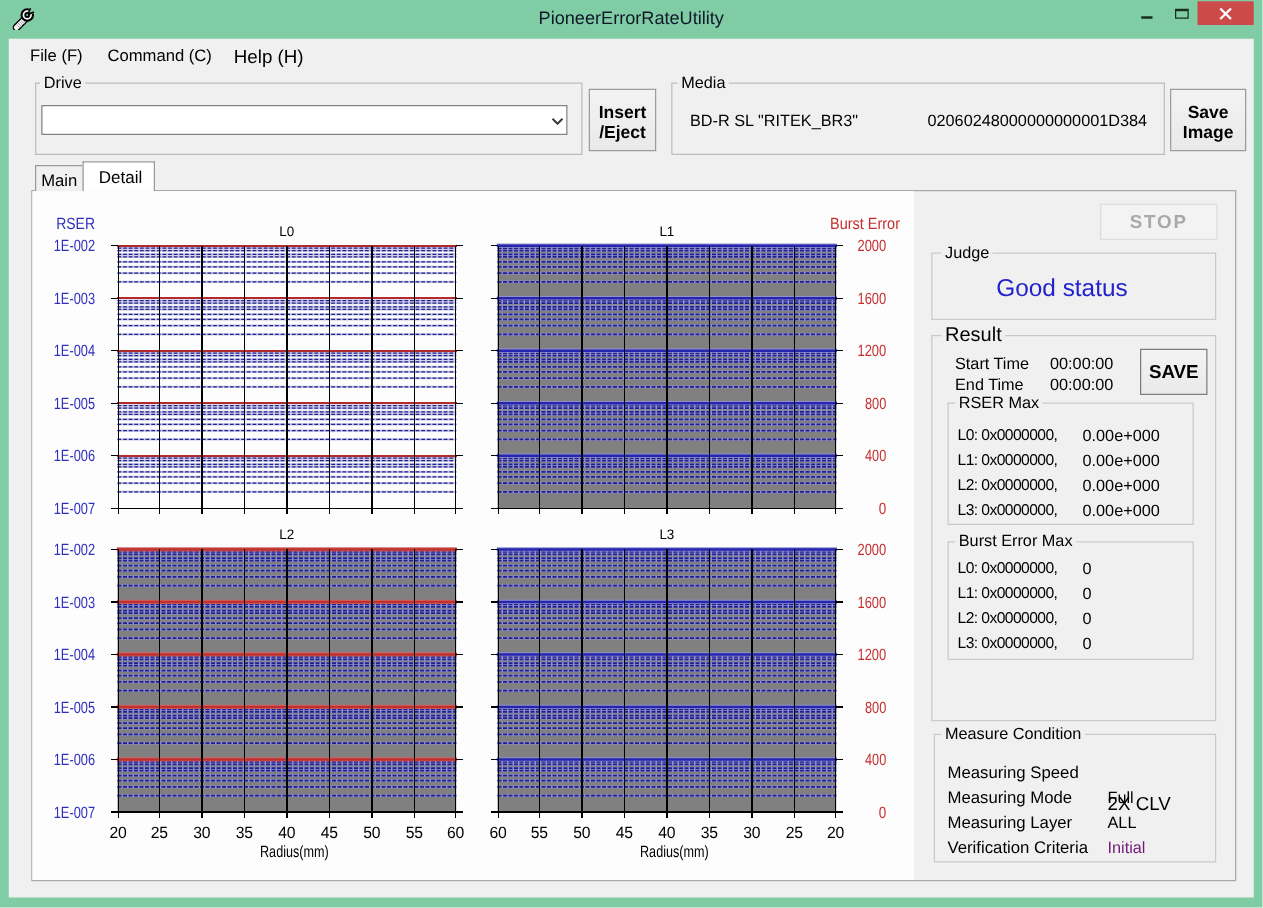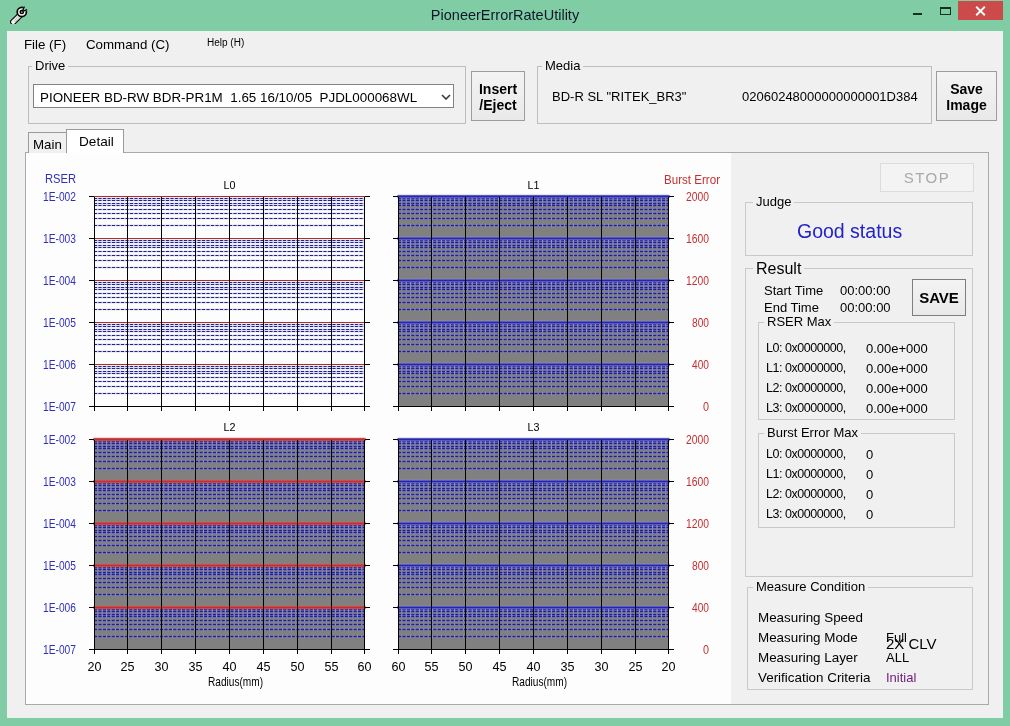--- a/index.html
+++ b/index.html
@@ -20,25 +20,24 @@
 <div style="position:absolute;left:0;top:7px;width:1010px;text-align:center;font-size:14.5px;color:#0f172a;">PioneerErrorRateUtility</div>
 <div style="position:absolute;left:913px;top:13px;width:9px;height:2px;background:#15301f;"></div>
 <div style="position:absolute;left:940px;top:7px;width:11px;height:8px;border:1px solid #15301f;border-top-width:2px;"></div>
 <div style="position:absolute;left:958px;top:1px;width:45px;height:19px;background:#cd4a4a;"></div>
 <svg width="11" height="10" viewBox="0 0 11 10" style="position:absolute;left:975px;top:6px;">
 <path d="M1.2 0.8 L9.8 9.2 M9.8 0.8 L1.2 9.2" stroke="#fff" stroke-width="1.9"></path>
 </svg>
 <div id="client">
 <div style="position:absolute;left:17px;top:6px;font-size:13.3px;color:#000;white-space:nowrap;">File (F)</div>
 <div style="position:absolute;left:79px;top:6px;font-size:13.3px;color:#000;white-space:nowrap;">Command (C)</div>
-<div style="position:absolute;left:180px;top:6px;font-size:10px;color:#000;white-space:nowrap;margin-left:20px;">Help (H)</div>
+<div style="position:absolute;left:180px;top:6px;font-size:15px;color:#000;white-space:nowrap;">Help (H)</div>
 <div style="position:absolute;left:21px;top:35px;width:438px;height:58px;border:1px solid #bdbdbd;"></div>
       <div style="position:absolute;left:25px;top:27px;font-size:13px;color:#000;background:#f0f0f0;padding:0 3px;white-space:nowrap;">Drive</div>
 <div style="position:absolute;left:26px;top:53px;width:421px;height:24px;border:1px solid #828282;background:#fff;"></div>
-<div style="position:absolute;left:33px;top:59px;font-size:13.4px;color:#000;white-space:nowrap;">PIONEER BD-RW BDR-PR1M&nbsp; 1.65 16/10/05&nbsp;&nbsp;PJDL000068WL</div>
 <svg width="10" height="6" viewBox="0 0 10 6" style="position:absolute;left:434px;top:63px;">
 <path d="M1 1 L5 5 L9 1" stroke="#3a3a3a" stroke-width="1.6" fill="none"></path>
       </svg>
 <div class="btn" style="left:464px;top:40px;width:54px;height:50px;padding-top:9px;line-height:16px;">Insert<br>/Eject</div>
 <div style="position:absolute;left:530px;top:35px;width:395px;height:58px;border:1px solid #bdbdbd;"></div>
       <div style="position:absolute;left:535px;top:27px;font-size:13px;color:#000;background:#f0f0f0;padding:0 3px;white-space:nowrap;">Media</div>
 <div style="position:absolute;left:545px;top:58px;font-size:13px;color:#000;white-space:nowrap;">BD-R SL "RITEK_BR3"</div>
 <div style="position:absolute;left:735px;top:58px;font-size:13px;color:#000;white-space:nowrap;">02060248000000000001D384</div>
 <div class="btn" style="left:929px;top:40px;width:61px;height:50px;padding-top:9px;line-height:16px;">Save<br>Image</div>
 <div style="position:absolute;left:18px;top:121px;width:964px;height:553px;border:1px solid #a9a9a9;background:#f0f0f0;"></div>
@@ -119,21 +118,21 @@
 <text x="567.5" y="670.5" fill="#000" font-size="13" text-anchor="middle" font-weight="normal" textLength="14" lengthAdjust="spacingAndGlyphs">35</text>
 <text x="297.5" y="670.5" fill="#000" font-size="13" text-anchor="middle" font-weight="normal" textLength="14" lengthAdjust="spacingAndGlyphs">50</text>
 <text x="601.5" y="670.5" fill="#000" font-size="13" text-anchor="middle" font-weight="normal" textLength="14" lengthAdjust="spacingAndGlyphs">30</text>
 <text x="331.5" y="670.5" fill="#000" font-size="13" text-anchor="middle" font-weight="normal" textLength="14" lengthAdjust="spacingAndGlyphs">55</text>
 <text x="635.5" y="670.5" fill="#000" font-size="13" text-anchor="middle" font-weight="normal" textLength="14" lengthAdjust="spacingAndGlyphs">25</text>
 <text x="364.5" y="670.5" fill="#000" font-size="13" text-anchor="middle" font-weight="normal" textLength="14" lengthAdjust="spacingAndGlyphs">60</text>
 <text x="668.5" y="670.5" fill="#000" font-size="13" text-anchor="middle" font-weight="normal" textLength="14" lengthAdjust="spacingAndGlyphs">20</text>
 <text x="235.5" y="685.5" fill="#000" font-size="13" text-anchor="middle" font-weight="normal" textLength="55" lengthAdjust="spacingAndGlyphs">Radius(mm)</text>
 <text x="539.5" y="685.5" fill="#000" font-size="13" text-anchor="middle" font-weight="normal" textLength="55" lengthAdjust="spacingAndGlyphs">Radius(mm)</text>
 </svg>
-<div style="position:absolute;left:873px;top:132px;width:94px;height:29px;border:1px solid #dcdcdc;background:#f3f3f3;color:#a9a9a9;font-weight:normal;font-size:15px;text-align:center;line-height:27px;letter-spacing:1.5px;">STOP</div>
+<div style="position:absolute;left:873px;top:132px;width:94px;height:29px;border:1px solid #dcdcdc;background:#f3f3f3;color:#a9a9a9;font-weight:bold;font-size:15px;text-align:center;line-height:27px;letter-spacing:1.5px;">STOP</div>
 <div style="position:absolute;left:738px;top:171px;width:228px;height:54px;border:1px solid #c9c9c9;"></div>
       <div style="position:absolute;left:746px;top:163px;font-size:13px;color:#000;background:#f0f0f0;padding:0 3px;white-space:nowrap;">Judge</div>
 <div style="position:absolute;left:790px;top:189px;font-size:19.5px;color:#2222cc;white-space:nowrap;">Good status</div>
 <div style="position:absolute;left:738px;top:237px;width:228px;height:309px;border:1px solid #c9c9c9;"></div>
       <div style="position:absolute;left:746px;top:229px;font-size:16px;color:#000;background:#f0f0f0;padding:0 3px;white-space:nowrap;">Result</div>
 <div style="position:absolute;left:757px;top:252px;font-size:13px;color:#000;white-space:nowrap;">Start Time</div>
 <div style="position:absolute;left:833px;top:252px;font-size:13px;color:#000;white-space:nowrap;">00:00:00</div>
 <div style="position:absolute;left:757px;top:269px;font-size:13px;color:#000;white-space:nowrap;">End Time</div>
 <div style="position:absolute;left:833px;top:269px;font-size:13px;color:#000;white-space:nowrap;">00:00:00</div>
 <div class="btn" style="left:905px;top:248px;width:54px;height:37px;line-height:35px;font-size:15px;border-color:#7e7e7e;">SAVE</div>

